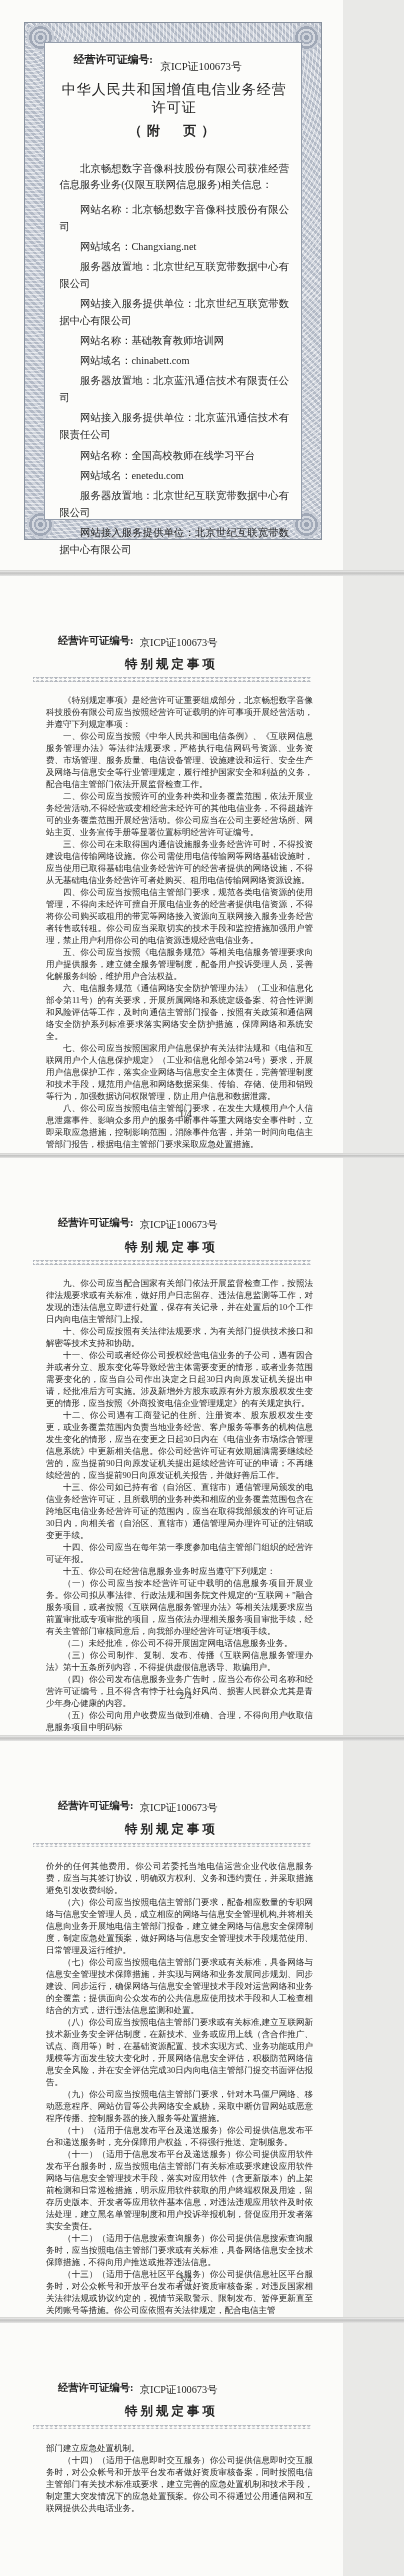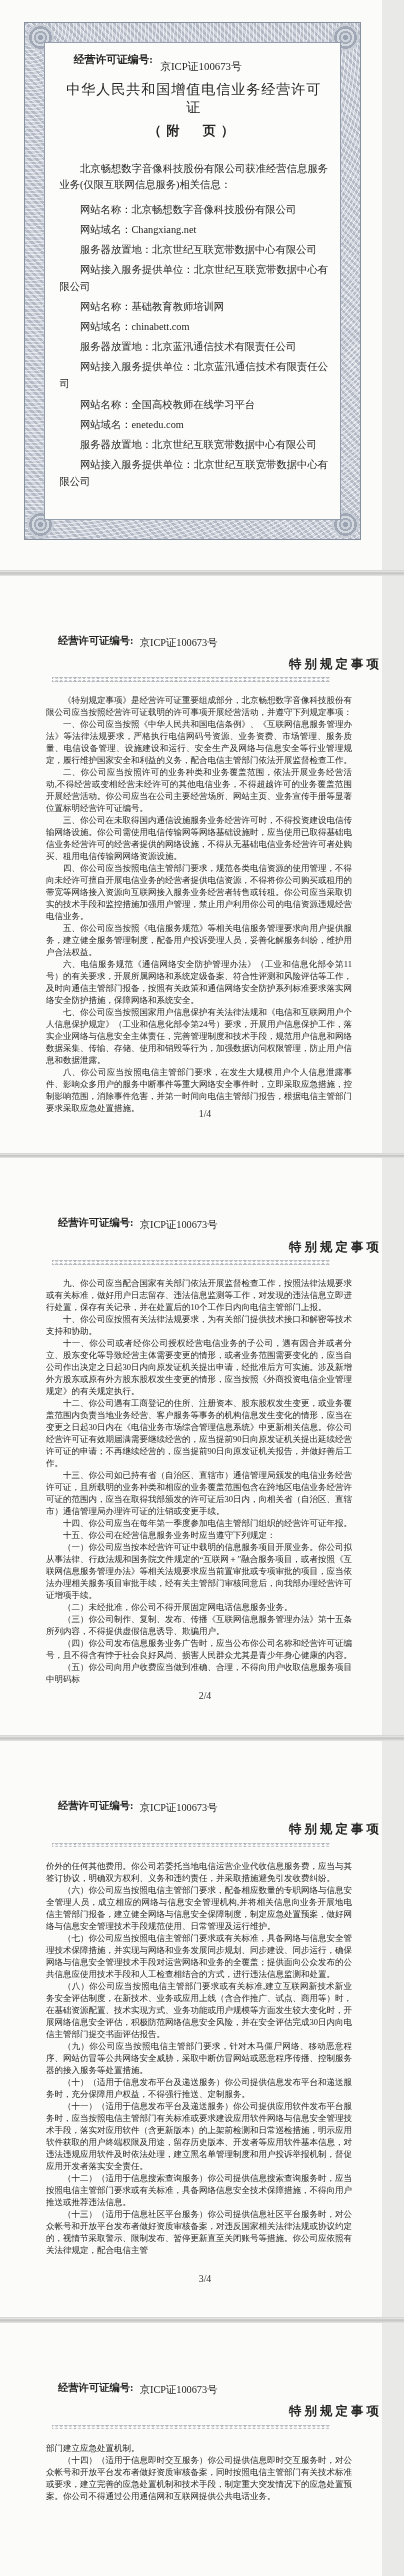--- a/index.html
+++ b/index.html
@@ -5,21 +5,21 @@
   html,body{margin:0;padding:0;}
   body{
     width:405px;
     background:#e9e9e7;
     font-family:"Liberation Serif","DejaVu Serif",serif;
     color:#262626;
   }
   .canvas{width:405px;}
   .page{
     position:relative;
-    width:382px;
+    width:343px;
     background:#fbfbf9;
     overflow:hidden;
   }
   .page-cert{height:570px;}
   .page-tp2{height:577px;}
   .page-tp3{height:577px;}
   .page-tp4{height:576px;}
   .page-tp5{height:551px;}
   .divider{
     height:5.7px;
@@ -73,21 +73,21 @@
   .entry{
     margin:0 0 3.1px 0;
     font-size:10.3px;line-height:17px;text-indent:2em;text-align:justify;
   }
 
   
   .tp-header{padding:58px 0 0 58px;white-space:nowrap;}
   .tp-header .lbl{font-size:10.3px;font-weight:bold;}
   .tp-header .val{font-size:10.3px;display:inline-block;margin-left:4.1px;transform:translateY(1.5px);}
   .tp-title{
-    margin:8.2px 0 0 0;text-align:right;
+    margin:8.2px 0 0 0;text-align:center;
     font-size:12.4px;font-weight:bold;letter-spacing:3.1px;
   }
   .zigzag{
     width:278px;height:4.6px;margin:4.6px auto 0;
     background:
       linear-gradient(135deg,#9aa0aa 25%,transparent 25%) 0 0/4.6px 4.6px,
       linear-gradient(225deg,#9aa0aa 25%,transparent 25%) 0 0/4.6px 4.6px,
       linear-gradient(315deg,#9aa0aa 25%,transparent 25%) 0 0/4.6px 4.6px,
       linear-gradient(45deg,#9aa0aa 25%,transparent 25%) 0 0/4.6px 4.6px;
     opacity:.75;

